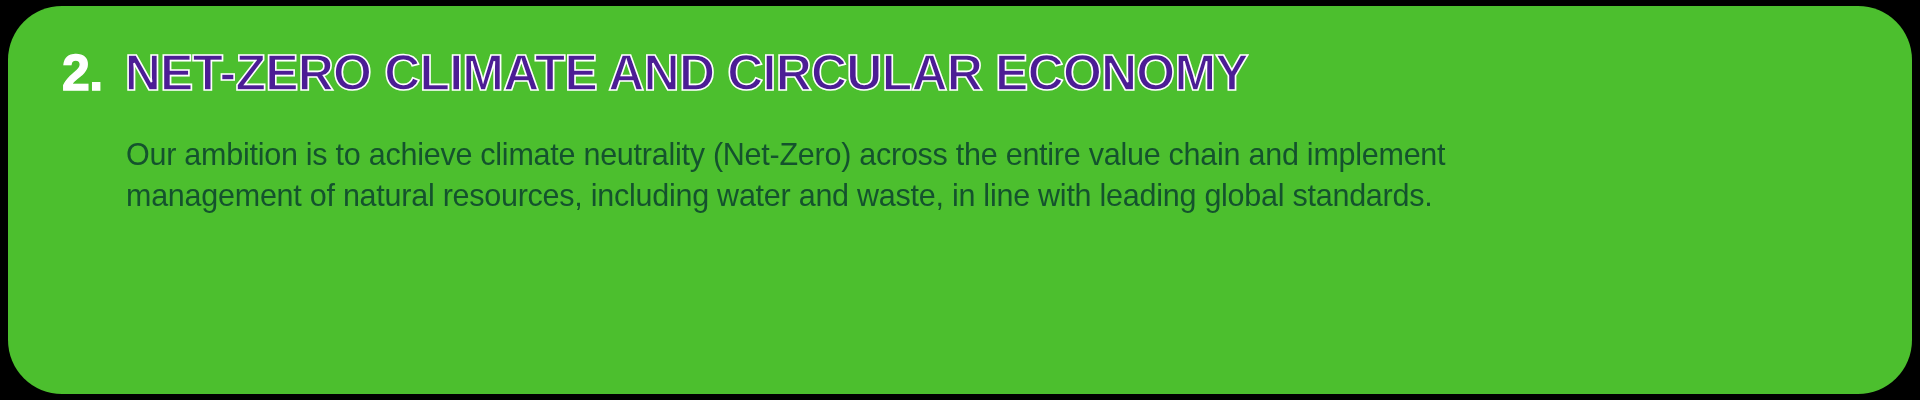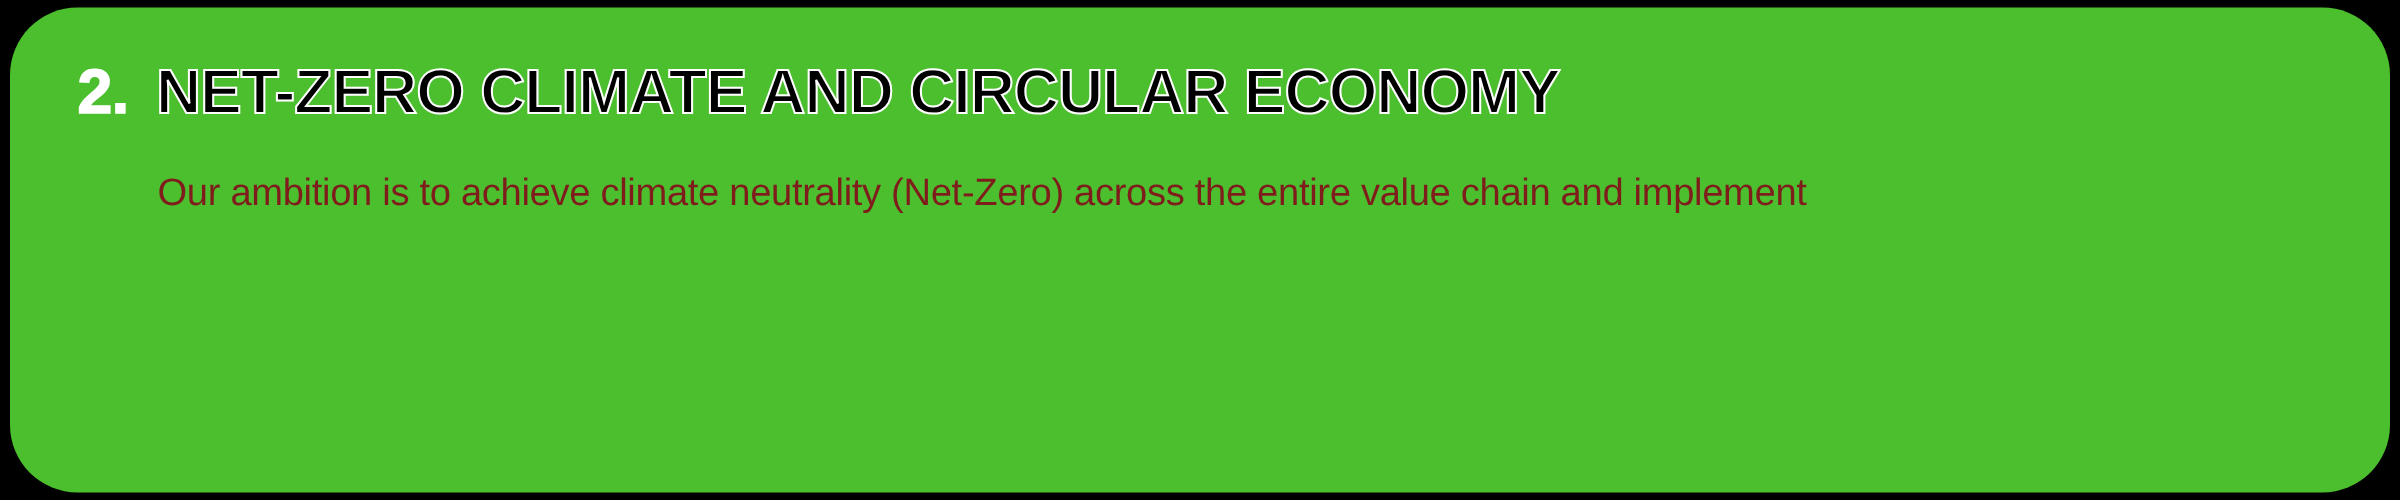--- a/index.html
+++ b/index.html
@@ -51,53 +51,54 @@
     letter-spacing: -0.5px;
     -webkit-text-stroke: 1.3px #ffffff;
   }
 
   .title-text {
     margin-left: 22px;
     font-family: "Liberation Sans", sans-serif;
     font-weight: bold;
     font-size: 50px;
     line-height: 1;
-    color: #000000;
+    color: #4c1d95;
     letter-spacing: -0.8px;
     -webkit-text-stroke: 1.6px #ffffff;
   }
 
   .body-block {
     position: absolute;
     left: 118px;
     top: 128px;
     width: 1740px;
   }
 
   .body-line {
     font-family: "Liberation Sans", sans-serif;
     font-weight: normal;
     font-size: 30.5px;
     line-height: 41px;
-    color: #7f1d1d;
+    color: #14532d;
     letter-spacing: -0.25px;
     white-space: nowrap;
   }
 </style>
 </head>
 <body>
 
 <div class="stage">
 
   <div class="card">
 
     <div class="title-row">
       <span class="title-number">2.</span>
       <span class="title-text">NET-ZERO CLIMATE AND CIRCULAR ECONOMY</span>
     </div>
 
     <div class="body-block">
       <div class="body-line">Our ambition is to achieve climate neutrality (Net-Zero) across the entire value chain and implement</div>
+      <div class="body-line">management of natural resources, including water and waste, in line with leading global standards.</div>
     </div>
 
   </div>
 
 </div>
 
 </body></html>

